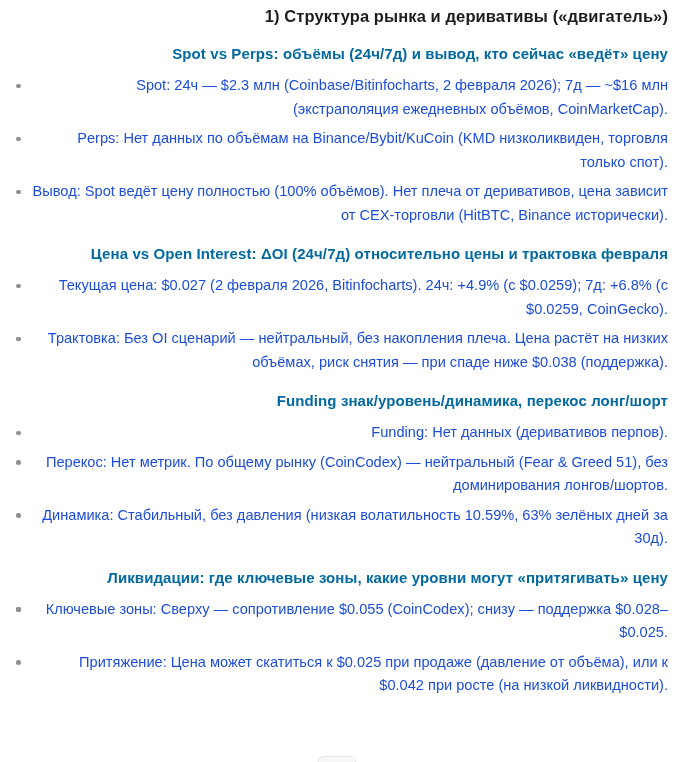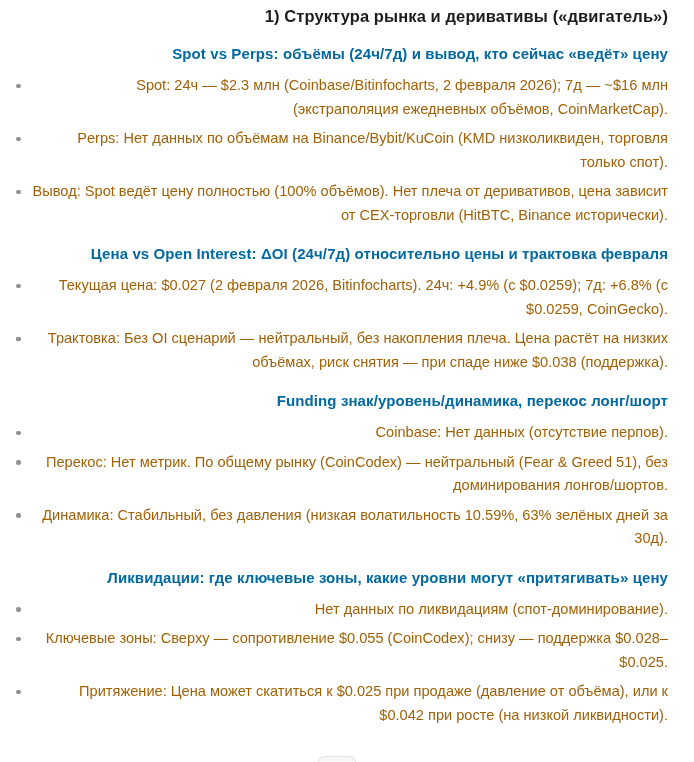--- a/index.html
+++ b/index.html
@@ -34,21 +34,21 @@
   ul.bullets {
     list-style: none;
     margin: 0 0 6px 0;
   }
   ul.bullets li {
     position: relative;
     padding-left: 22px;
     font-size: 14.6px;
     line-height: 23.5px;
     margin: 0 0 6px 0;
-    color: #a16207;
+    color: #1d4ed8;
   }
   ul.bullets li .dot {
     position: absolute;
     left: 6px;
     top: 9.5px;
     width: 4.5px;
     height: 4.5px;
     border-radius: 50%;
     background: #8f8f8d;
   }
@@ -86,30 +86,30 @@
     <ul class="bullets">
       <li><span class="dot"></span><span>Текущая цена: $0.027 (2 февраля 2026, Bitinfocharts). 24ч: +4.9% (с $0.0259); 7д: +6.8% (с $0.0259, CoinGecko).</span></li>
       <li><span class="dot"></span></li>
       <li><span class="dot"></span><span>Трактовка: Без OI сценарий — нейтральный, без накопления плеча. Цена растёт на низких объёмах, риск снятия — при спаде ниже $0.038 (поддержка).</span></li>
     </ul>
   </section>
 
   <section>
     <h2 class="section-heading">Funding знак/уровень/динамика, перекос лонг/шорт</h2>
     <ul class="bullets">
-      <li><span class="dot"></span><span>Coinbase: Нет данных (отсутствие перпов).</span></li>
+      <li><span class="dot"></span><span>Funding: Нет данных (деривативов перпов).</span></li>
       <li><span class="dot"></span><span>Перекос: Нет метрик. По общему рынку (CoinCodex) — нейтральный (Fear &amp; Greed 51), без доминирования лонгов/шортов.</span></li>
       <li><span class="dot"></span><span>Динамика: Стабильный, без давления (низкая волатильность 10.59%, 63% зелёных дней за 30д).</span></li>
     </ul>
   </section>
 
   <section>
     <h2 class="section-heading">Ликвидации: где ключевые зоны, какие уровни могут «притягивать» цену</h2>
     <ul class="bullets">
-      <li><span class="dot"></span><span>Нет данных по ликвидациям (спот-доминирование).</span></li>
+      <li><span class="dot"></span></li>
       <li><span class="dot"></span><span>Ключевые зоны: Сверху — сопротивление $0.055 (CoinCodex); снизу — поддержка $0.028–$0.025.</span></li>
       <li><span class="dot"></span><span>Притяжение: Цена может скатиться к $0.025 при продаже (давление от объёма), или к $0.042 при росте (на низкой ликвидности).</span></li>
     </ul>
   </section>
 
 </div>
 
 <div class="scroll-pill"></div>
 
 </body></html>

